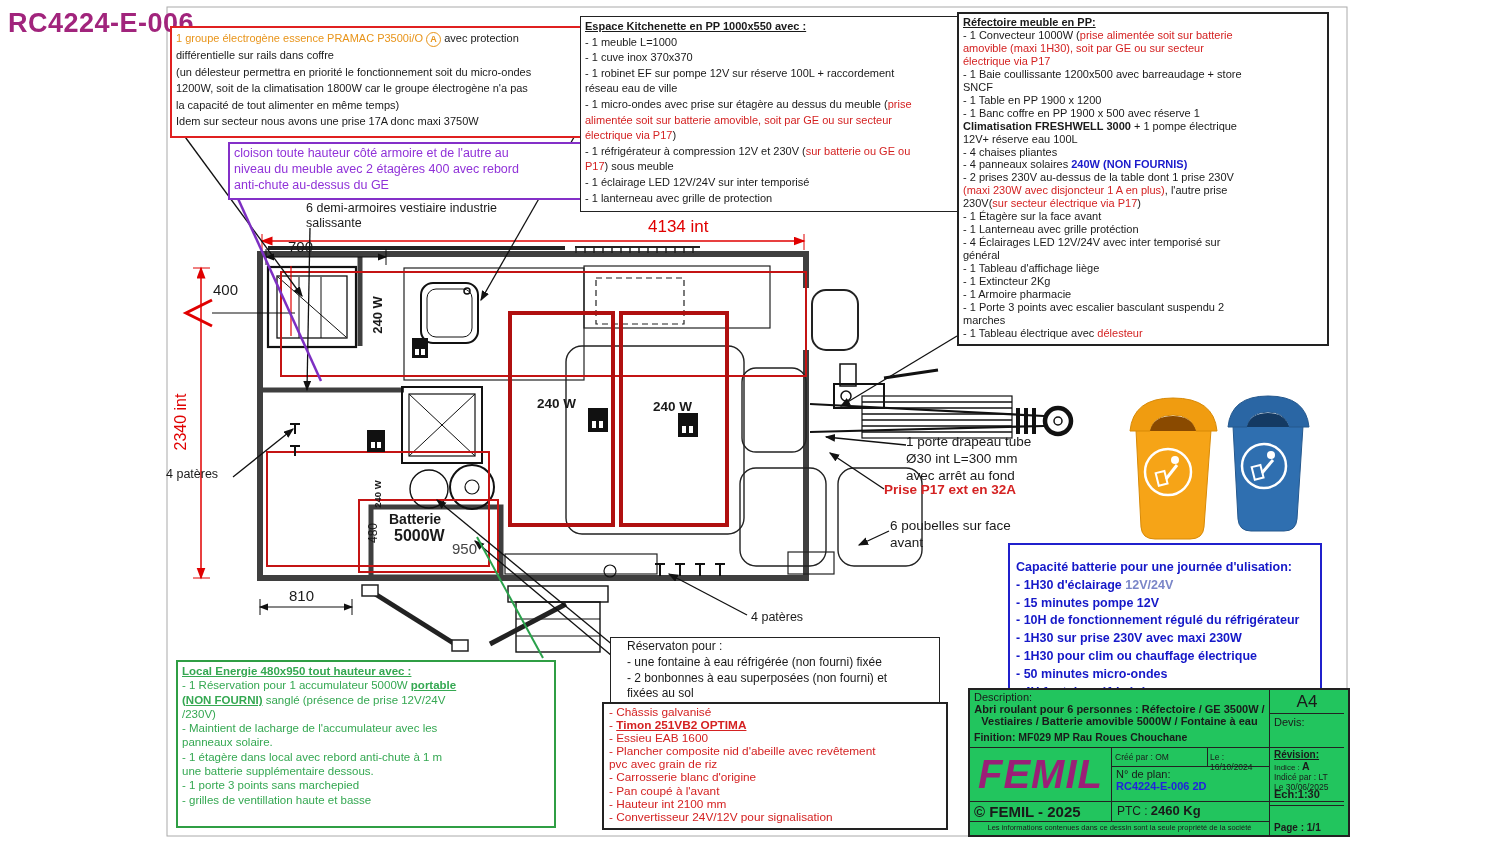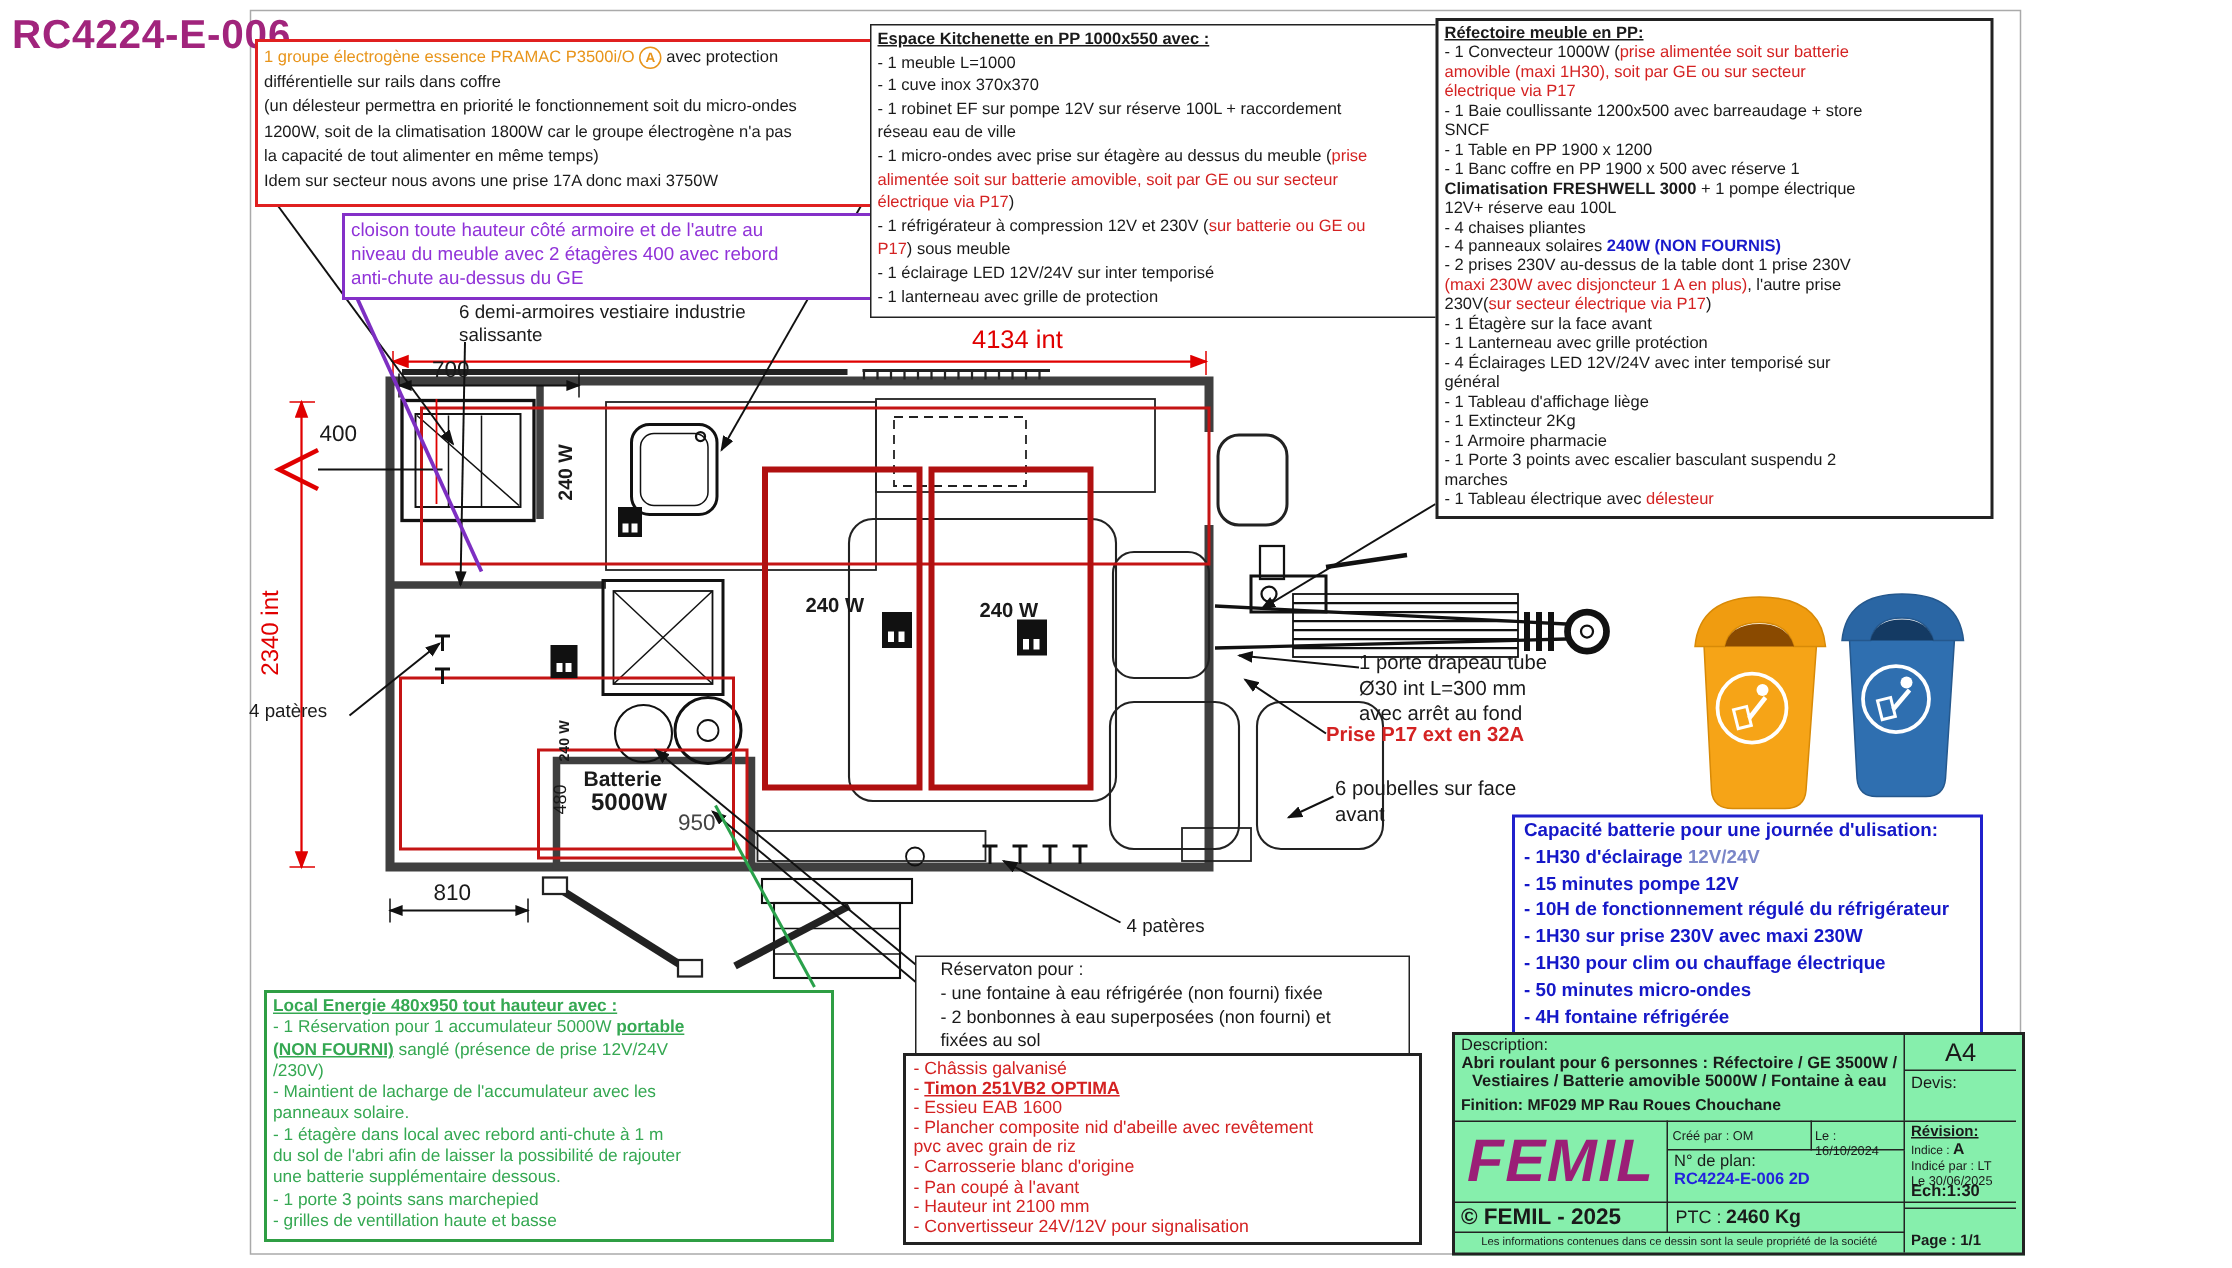--- a/index.html
+++ b/index.html
@@ -5,40 +5,40 @@
   html,body{margin:0;padding:0;background:#fff;}
   #canvas{position:relative;width:1488px;height:845px;background:#fff;overflow:hidden;
           font-family:"Liberation Sans",sans-serif;color:#1a1a1a;}
   svg{position:absolute;left:0;top:0;pointer-events:none;}
   .box{position:absolute;background:#fff;}
   .tl{white-space:nowrap;}
   .gen{left:170px;top:26px;width:402px;height:104px;border:2px solid #e02020;font-size:11px;line-height:16.6px;padding:2px 4px;}
   .clo{left:228px;top:142px;width:345px;height:52px;border:2px solid #8430c8;color:#9032d8;font-size:12.5px;line-height:16px;padding:1px 4px;}
   .kit{left:580px;top:16px;width:372px;height:190px;border:1.5px solid #222;font-size:11px;line-height:15.6px;padding:2px 4px;}
   .ref{left:957px;top:12px;width:360px;height:326px;border:2px solid #222;font-size:11px;line-height:12.95px;padding:2px 4px;}
-  .cap{left:1008px;top:543px;width:298px;height:148px;border:2px solid #2020cc;color:#1518c8;font-weight:bold;font-size:12.5px;line-height:17.8px;padding:0 6px;}
+  .cap{left:1008px;top:543px;width:298px;height:148px;border:2px solid #2020cc;color:#1518c8;font-weight:bold;font-size:12.5px;line-height:17.8px;padding:14px 6px;}
   .loc{left:176px;top:660px;width:368px;height:160px;border:2px solid #2f9e44;color:#35a852;font-size:11.5px;line-height:14.3px;padding:2px 4px;}
   .res{left:610px;top:637px;width:296px;height:64px;border:1.5px solid #222;font-size:12px;line-height:15.8px;padding:1px 16px;}
   .cha{left:602px;top:702px;width:332px;height:120px;border:2px solid #222;color:#d42222;font-size:11.8px;line-height:13.1px;padding:2px 5px;}
   .ves{left:306px;top:201px;font-size:12.5px;line-height:15px;background:transparent;}
   .or{color:#e8941a;}
   .rd{color:#d42222;}
   .bl{color:#1a1acb;font-weight:bold;}
   .bd{font-weight:bold;}
   .un{margin-top:42px;}
   .bu{font-weight:bold;text-decoration:underline;}
   .lb{color:#7a86c8;}
   .bdg{display:inline-block;width:13px;height:13px;border:1.5px solid #e8941a;border-radius:50%;
        color:#e8941a;font-size:9px;line-height:13px;text-align:center;font-weight:bold;}
   .lbl{position:absolute;white-space:nowrap;}
   .rot{position:absolute;white-space:nowrap;transform:translate(-50%,-50%) rotate(-90deg);}
   .red{color:#e00000;}
   .doc-code{position:absolute;left:8px;top:8px;font-size:27px;font-weight:bold;color:#a1247c;letter-spacing:0.5px;}
   
-  .tb{position:absolute;left:968px;top:688px;width:378px;height:145px;border:2px solid #222;background:#86efac;font-size:11px;}
+  .tb{position:absolute;left:968px;top:688px;width:378px;height:145px;border:2px solid #222;background:#22c55e;font-size:11px;}
   .tb .cell{position:absolute;box-sizing:border-box;}
   .br{border-right:1px solid #222;}
   .bb{border-bottom:1px solid #222;}
   .logo{font-weight:800;font-style:italic;font-size:40px;color:#9b1f77;letter-spacing:1px;transform:skewX(-6deg);}
   .small{font-size:8.5px;}
 </style>
 </head>
 <body>
 
 <div id="canvas">
@@ -337,21 +337,20 @@
       <div class="tl"><span>- 4H fontaine réfrigérée</span></div>
     </div>
   <div class="box loc">
       <div class="tl"><span class="bu">Local Energie 480x950 tout hauteur avec :</span></div>
       <div class="tl"><span>- 1  Réservation pour 1  accumulateur 5000W </span><span class="bu">portable</span></div>
       <div class="tl"><span class="bu">(NON FOURNI)</span><span> sanglé (présence de prise 12V/24V</span></div>
       <div class="tl"><span>/230V)</span></div>
       <div class="tl"><span>- Maintient de lacharge de l'accumulateur avec les</span></div>
       <div class="tl"><span>panneaux solaire.</span></div>
       <div class="tl"><span>- 1  étagère dans local  avec rebord anti-chute à 1 m</span></div>
-      <div class="tl"><span>du sol de l'abri afin de laisser la possibilité de rajouter</span></div>
       <div class="tl"><span>une batterie supplémentaire dessous.</span></div>
       <div class="tl"><span>- 1  porte 3 points sans marchepied</span></div>
       <div class="tl"><span>-  grilles de ventillation haute et basse</span></div>
     </div>
   <div class="box res">
       <div class="tl"><span>Réservaton pour :</span></div>
       <div class="tl"><span>- une fontaine à eau réfrigérée (non fourni) fixée</span></div>
       <div class="tl"><span>- 2 bonbonnes à eau superposées (non fourni) et</span></div>
       <div class="tl"><span>fixées au sol</span></div>
     </div>

